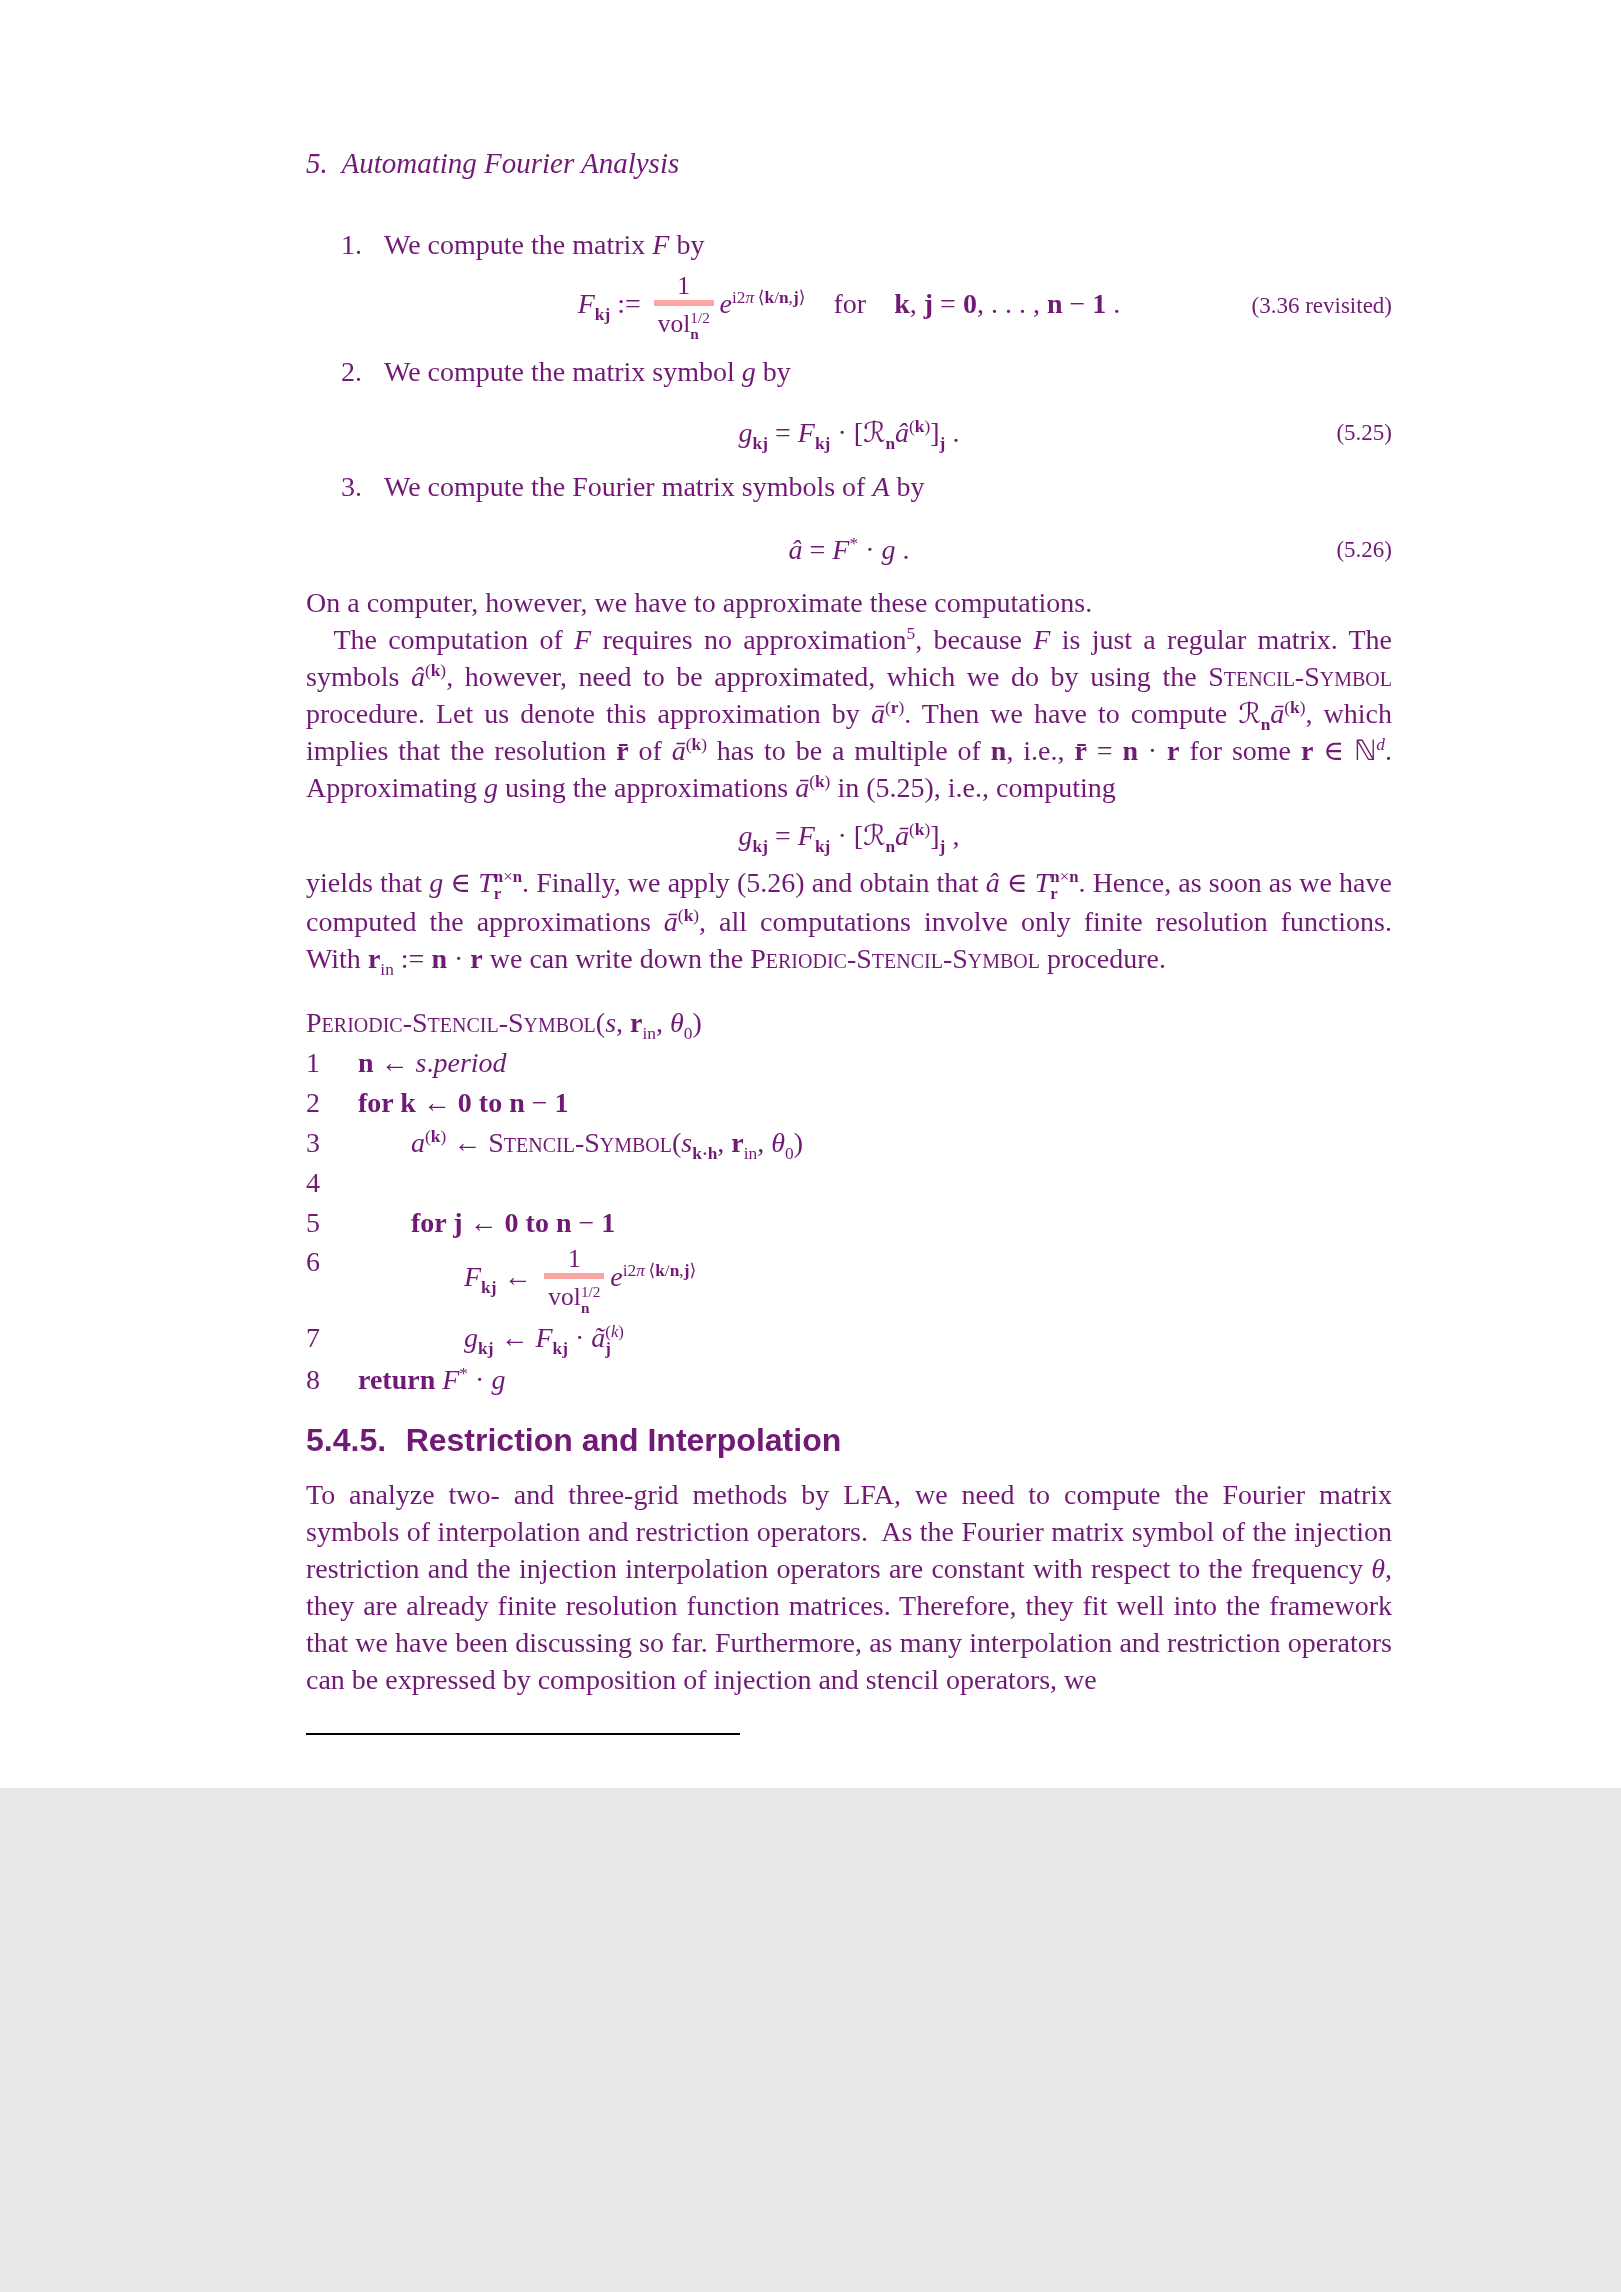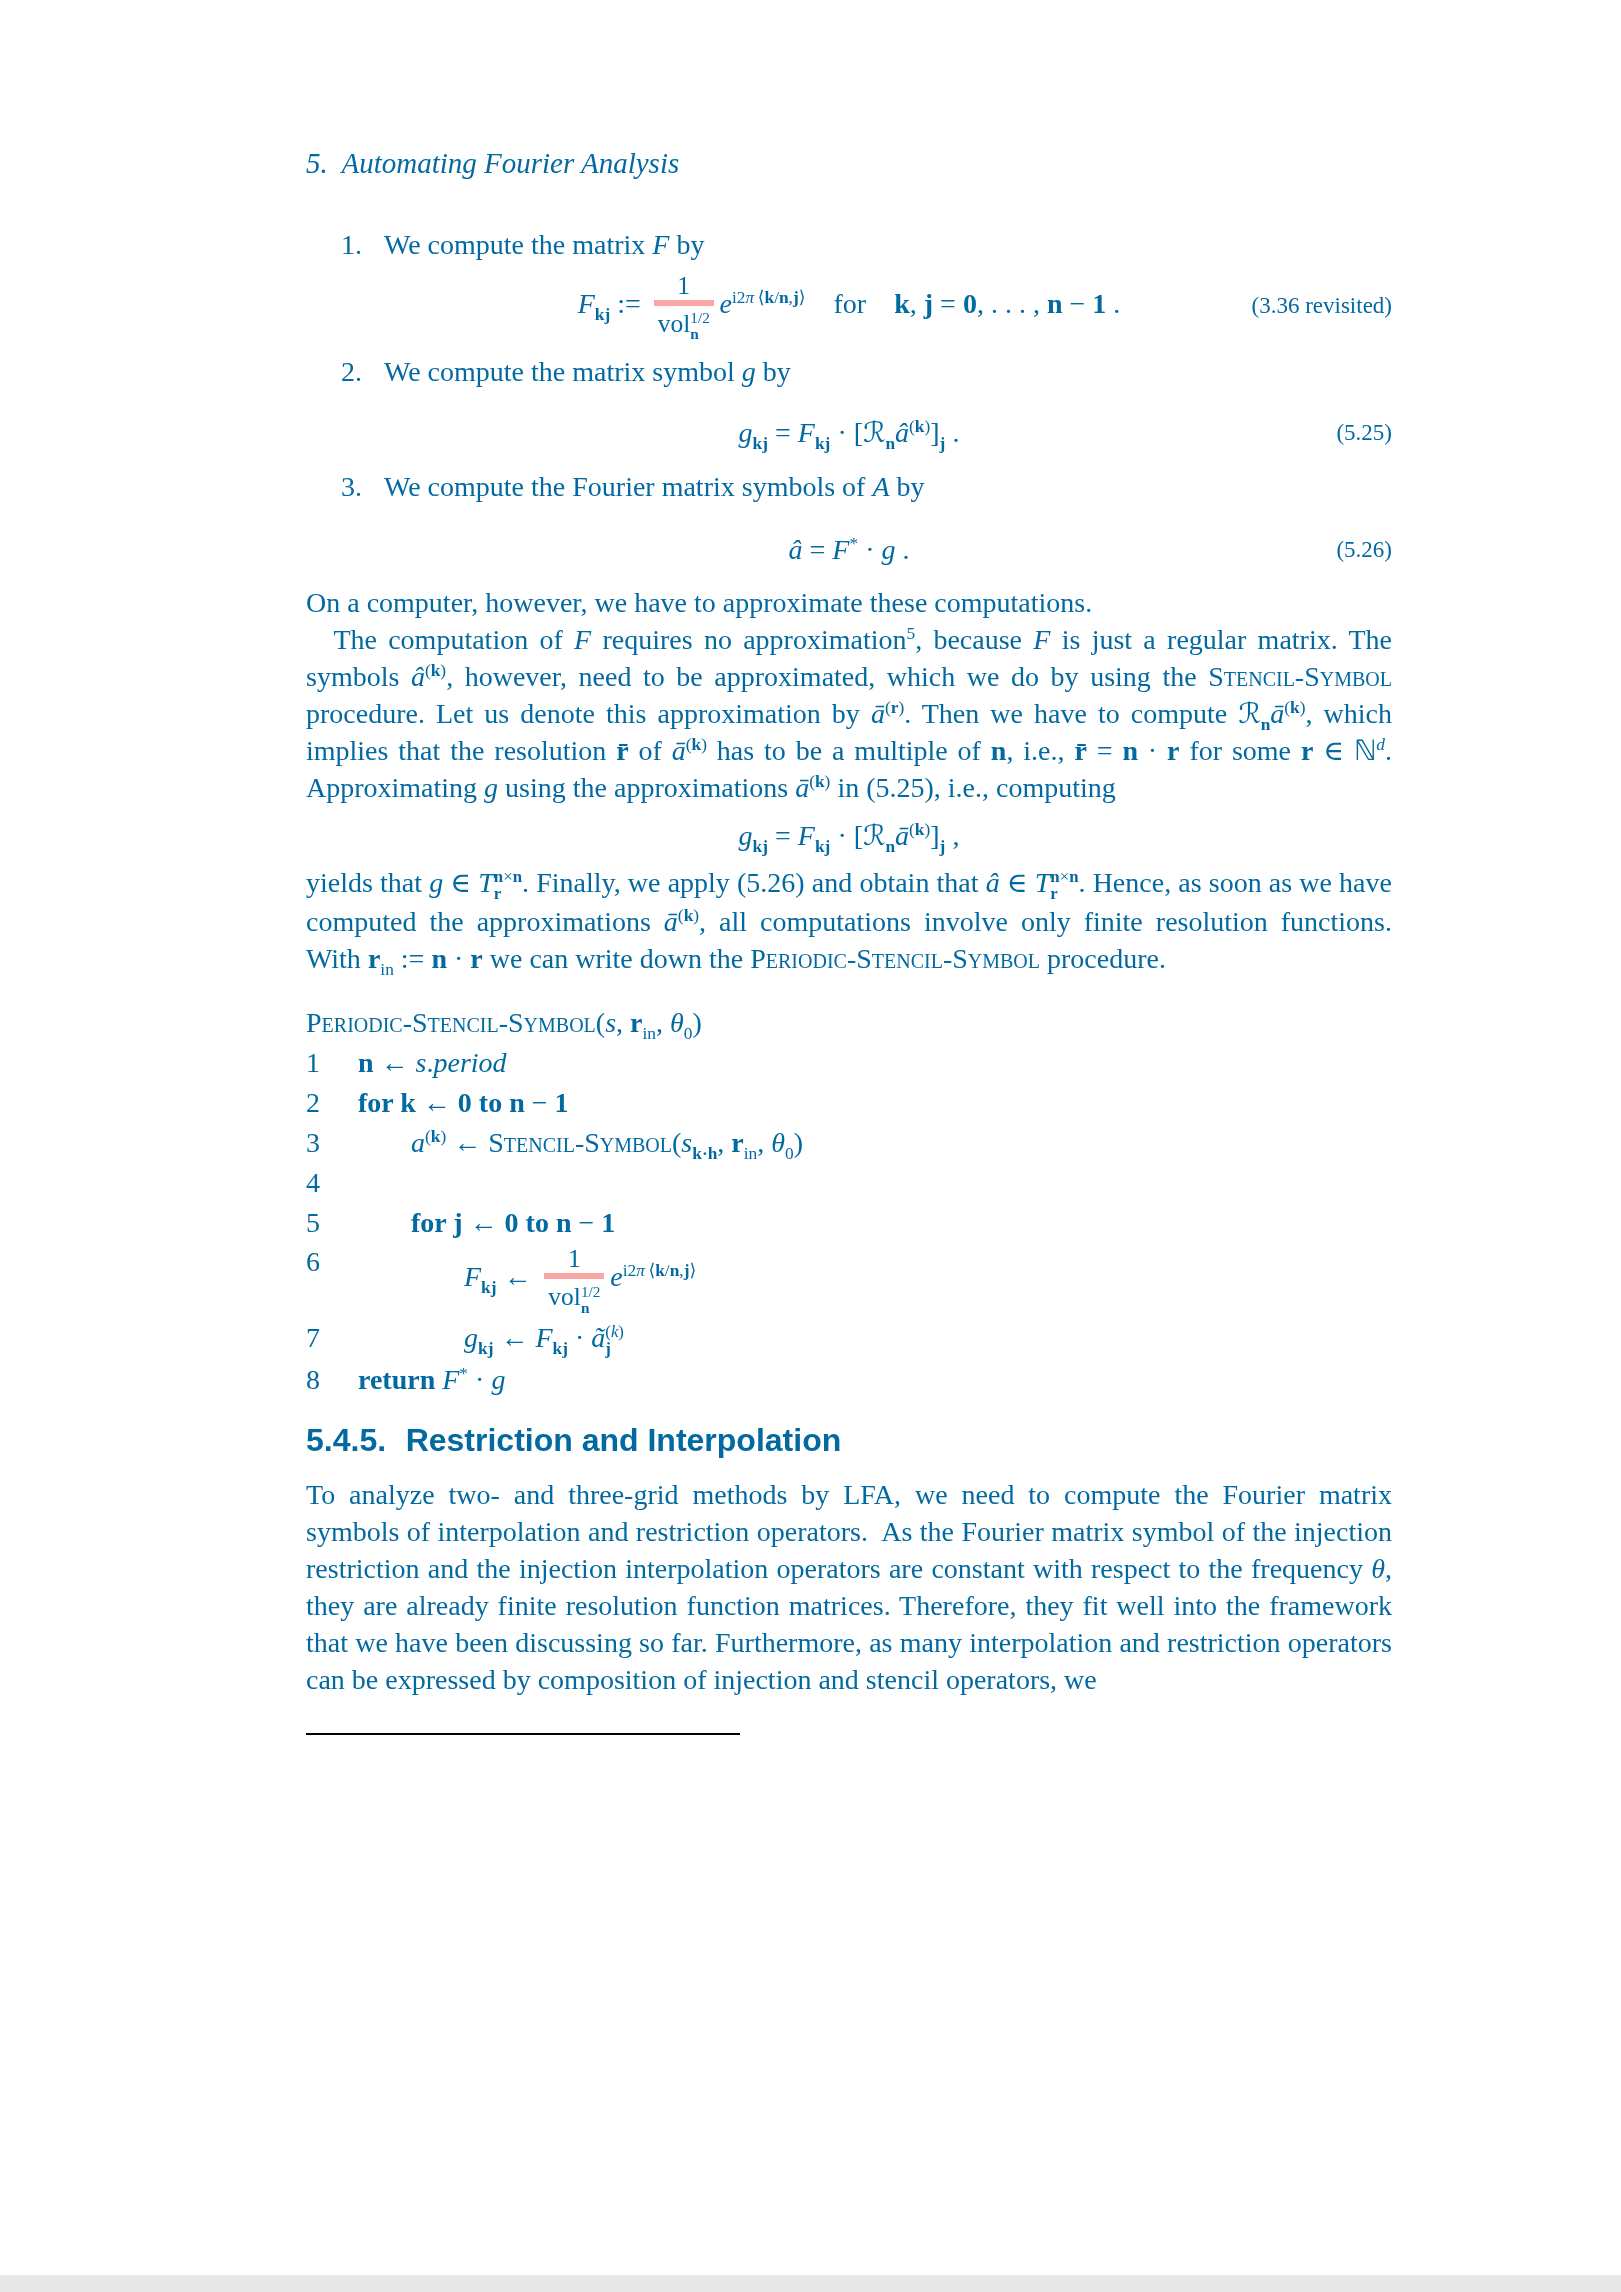--- a/index.html
+++ b/index.html
@@ -1,21 +1,21 @@
 <!DOCTYPE html>
 <html><head>
 <meta charset="utf-8">
 <style>
   html, body { margin: 0; padding: 0; background: #e8e8e8; }
   .page {
     position: relative;
     width: 1621px;
-    height: 2275px;
+    height: 1788px;
     background: #ffffff;
-    color: #0369a1;
+    color: #701a75;
     font-family: "Liberation Serif", "DejaVu Serif", "DejaVu Sans", serif;
     overflow: hidden;
   }
   .content {
     position: absolute;
     left: 306px;
     top: 0;
     width: 1086px;
   }
   .running-header {

